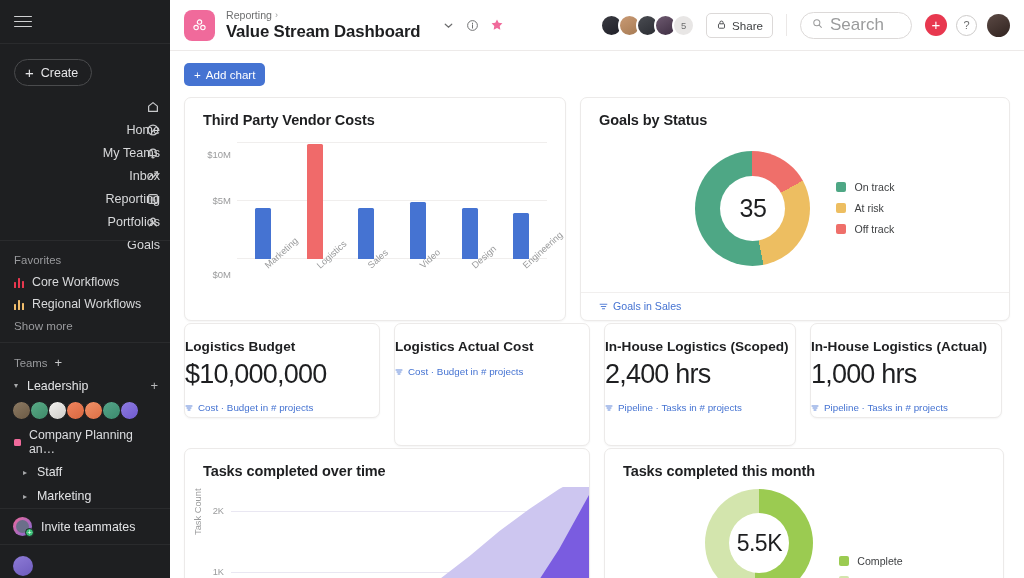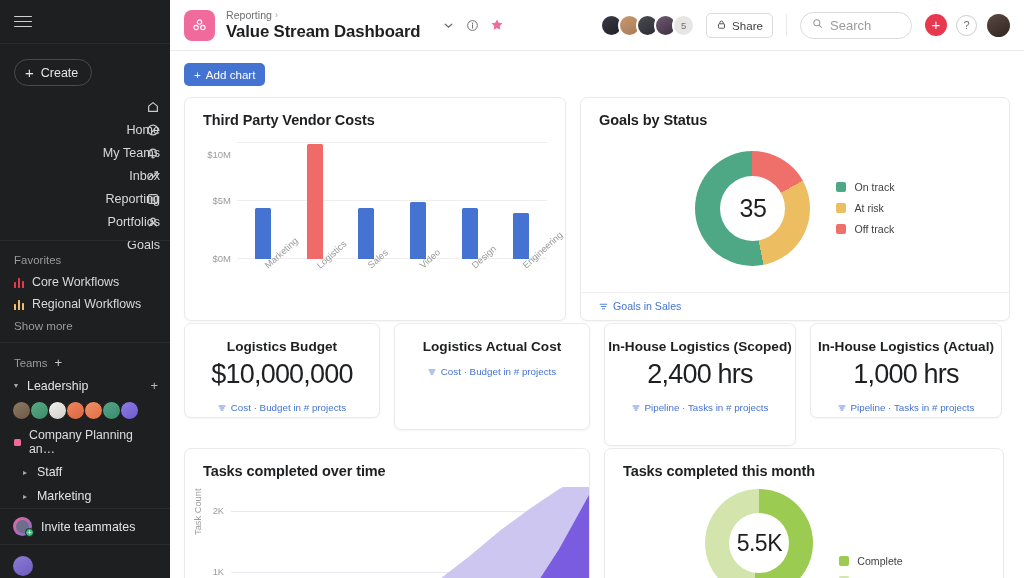--- a/index.html
+++ b/index.html
@@ -170,21 +170,21 @@
     cursor: pointer; background: #fff; height: 25px;
   }
   .vline { width: 1px; height: 22px; background: #ebe8e7; margin: 0 13px; }
   .search-box {
     display: flex; align-items: center; gap: 7px;
     border: 1px solid #dcd9d8; border-radius: 16px;
     height: 27px; width: 112px; padding: 0 11px;
     font-size: 11.8px; color: #9a9b9c; cursor: text;
   }
   .search-box input {
-    border: none; outline: none; font-size: 13px;
+    border: none; outline: none; font-size: 17px;
     font-family: inherit; color: #3f4143; width: 100%; background: transparent;
   }
   .search-box input::placeholder { color: #9a9b9c; }
   .plus-btn {
     width: 22px; height: 22px; border-radius: 50%; background: #e8384f;
     color: #fff; display: flex; align-items: center; justify-content: center;
     font-size: 15px; font-weight: 300; margin-left: 13px; cursor: pointer; line-height: 0;
   }
   .help-btn {
     width: 21px; height: 21px; border-radius: 50%; border: 1px solid #cdcbca;
@@ -276,21 +276,21 @@
   .gdonut-wrap { flex: 1; display: flex; align-items: flex-start; justify-content: center; gap: 26px; padding: 10px 18px 0 18px; }
   .gdonut { position: relative; width: 108px; height: 108px; }
   .gdonut .hole {
     position: absolute; inset: 24px; background: #fff; border-radius: 50%;
     display: flex; align-items: center; justify-content: center;
     font-size: 23px; color: #1e1f21; letter-spacing: -.5px;
   }
   .gleg { display: flex; flex-direction: column; gap: 9px; margin-top: 66px; }
 
   
-  .metric { align-items: center; text-align: center; }
+  .metric { align-items: flex-start; text-align: center; }
   .metric .m-title { font-size: 13.6px; font-weight: 700; color: #1e1f21; padding-top: 15px; }
   .metric .m-val { font-size: 27px; color: #1e1f21; font-weight: 400; letter-spacing: -.8px; margin-top: 5px; }
   .metric .m-foot {
     margin-top: 12px; display: flex; align-items: center; gap: 5px;
     font-size: 9.8px; color: #4573d2; cursor: pointer; padding-bottom: 13px;
   }
 </style>
 </head>
 <body>
 
@@ -547,21 +547,21 @@
 
         <div class="card" style="width:406px;height:224px">
           <div class="card-title">Third Party Vendor Costs</div>
           <div class="barchart">
             <div class="bc-plot">
               <div class="bc-grid" style="top:8px"></div>
               <div class="bc-ylab" style="top:20px">$10M</div>
               <div class="bc-grid" style="top:66px"></div>
               <div class="bc-ylab" style="top:66px">$5M</div>
               <div class="bc-grid" style="top:124px"></div>
-              <div class="bc-ylab" style="top:124px">$0M</div>
+              <div class="bc-ylab" style="top:140px">$0M</div>
               <div class="bc-bars">
                 <div class="bc-col">
                     <div class="bc-bar" style="height:51px;background:#4573d2"></div>
                   </div>
                 <div class="bc-col">
                     <div class="bc-bar" style="height:115px;background:#f06a6a"></div>
                   </div>
                 <div class="bc-col">
                     <div class="bc-bar" style="height:51px;background:#4573d2"></div>
                   </div>
@@ -639,21 +639,21 @@
           <div class="m-foot">
             <span class="filt-ico">
               <svg width="8" height="8" viewBox="0 0 16 16" stroke="#4573d2" stroke-width="1.7" stroke-linecap="round">
                   <path d="M2 4h12M4 8h8M6 12h4"></path>
                 </svg>
             </span>
             <span>Cost · Budget in # projects</span>
           </div>
         </div>
 
-        <div class="card metric" style="width:196px;height:107px">
+        <div class="card metric" style="width:196px;height:123px">
           <div class="m-title">Logistics Actual Cost</div>
           <div class="m-foot">
             <span class="filt-ico">
               <svg width="8" height="8" viewBox="0 0 16 16" stroke="#4573d2" stroke-width="1.7" stroke-linecap="round">
                   <path d="M2 4h12M4 8h8M6 12h4"></path>
                 </svg>
             </span>
             <span>Cost · Budget in # projects</span>
           </div>
         </div>

